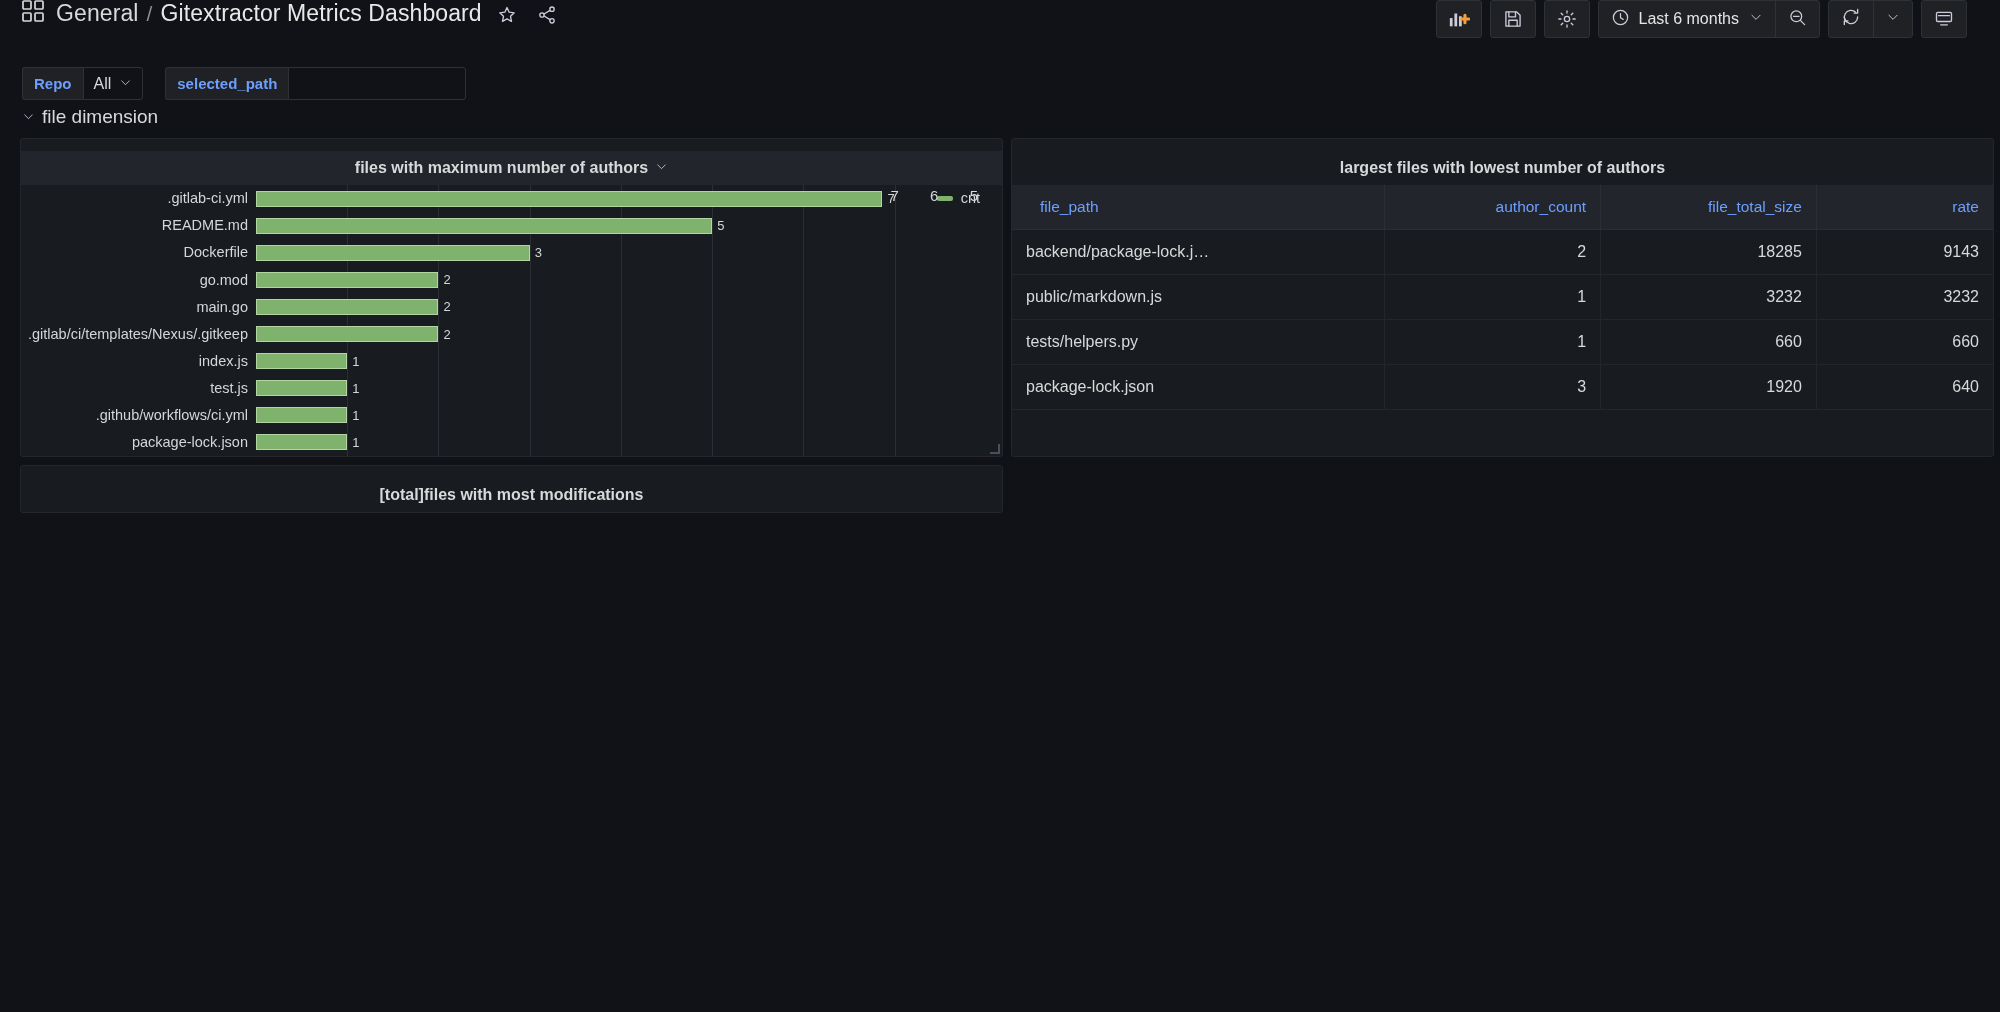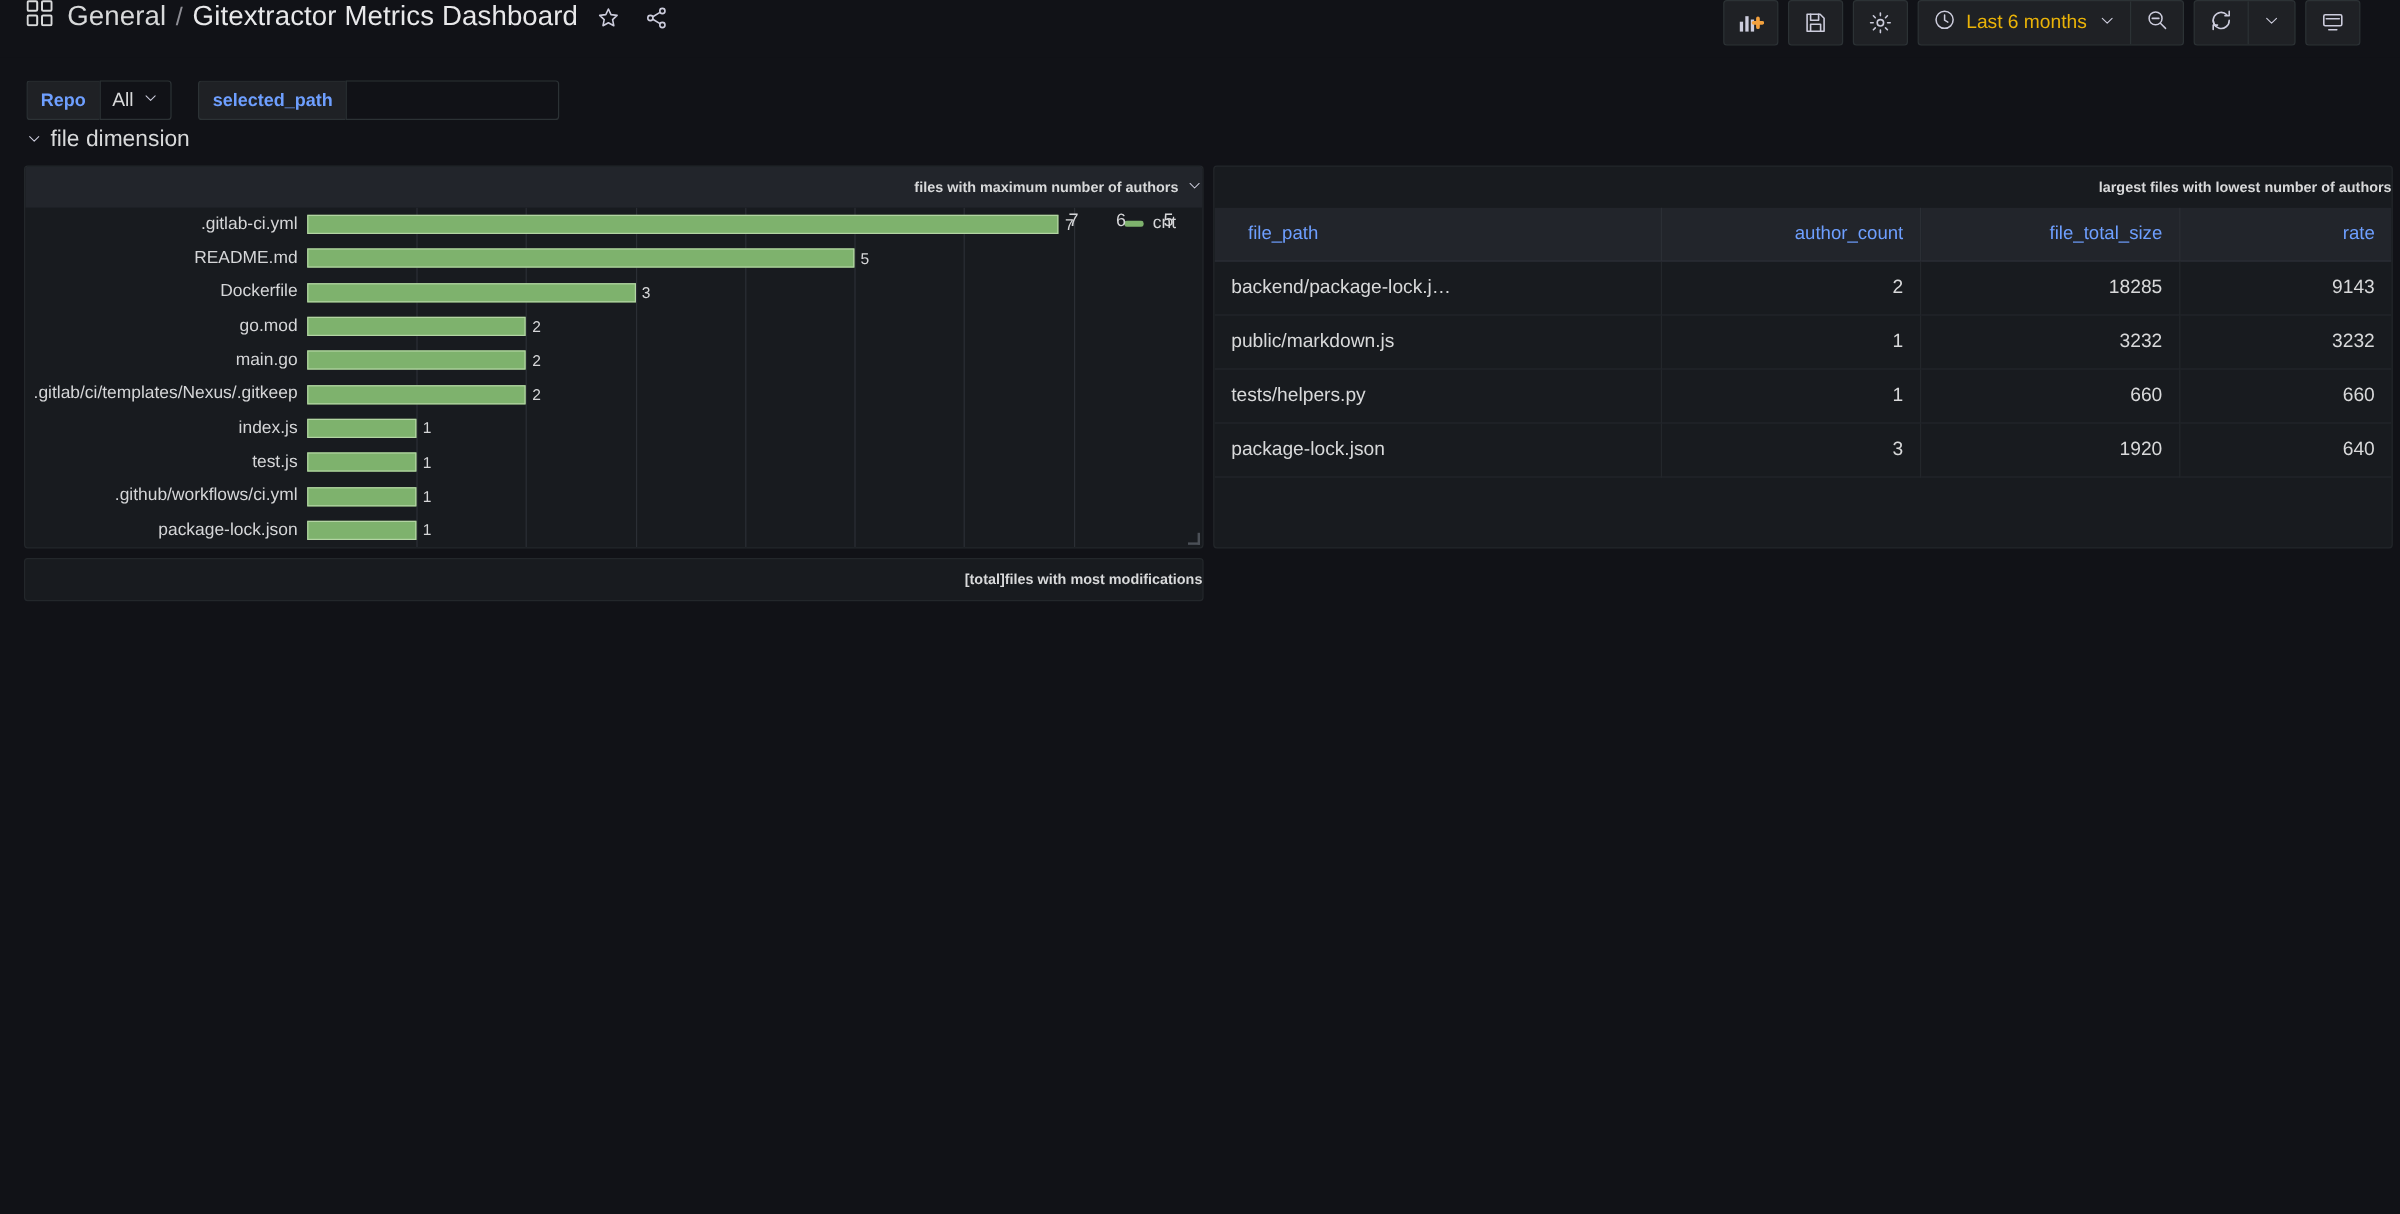--- a/index.html
+++ b/index.html
@@ -45,21 +45,21 @@
     cursor: pointer;
   }
   .tgroup { display: flex; border: 1px solid #2c3235; border-radius: 3px; background: #1f2125; overflow: hidden; }
   .tgroup .seg {
     height: 36px;
     display: flex; align-items: center; justify-content: center;
     padding: 0 12px;
     cursor: pointer;
   }
   .tgroup .seg + .seg { border-left: 1px solid #2c3235; }
-  .timetext { font-size: 16px; color: #eab308; margin: 0 10px 0 9px; }
+  .timetext { font-size: 16px; color: #e5e5e5; margin: 0 10px 0 9px; }
   .cv { fill: none; stroke: #ccccdc; stroke-width: 1.6; stroke-linecap: round; stroke-linejoin: round; }
 
   
   .varsrow {
     display: flex; align-items: flex-end;
     padding: 6px 0 0 22px;
     gap: 0;
     height: 52px;
   }
   .var-label {
@@ -118,24 +118,25 @@
   .panel {
     background: #181b1f;
     border: 1px solid #23272b;
     border-radius: 3px;
     display: flex; flex-direction: column;
     position: relative;
     overflow: hidden;
   }
   .panel-header {
     height: 34px;
-    display: flex; align-items: center; justify-content: flex-end;
-    font-size: 12px; font-weight: 600; color: #d8d9da;
+    display: flex; align-items: center; justify-content: center;
+    font-size: 16px; font-weight: 600; color: #d8d9da;
     gap: 7px;
     flex: none;
+    margin-top: 12px;
   }
   .panel-header.raised { background: #22252b; }
   .panel-body { flex: 1; position: relative; overflow: hidden; }
 
   
   .chart { position: absolute; inset: 0; display: flex; flex-direction: row; }
   .plot { flex: 1; display: flex; position: relative; }
   .ylabels {
     display: flex; flex-direction: column; justify-content: space-around;
     align-items: flex-end;

